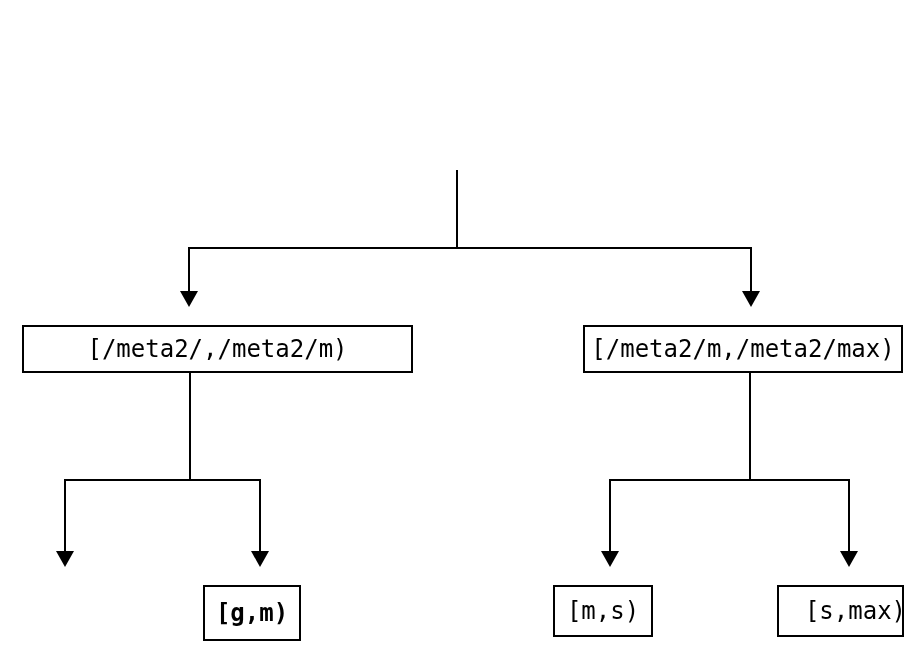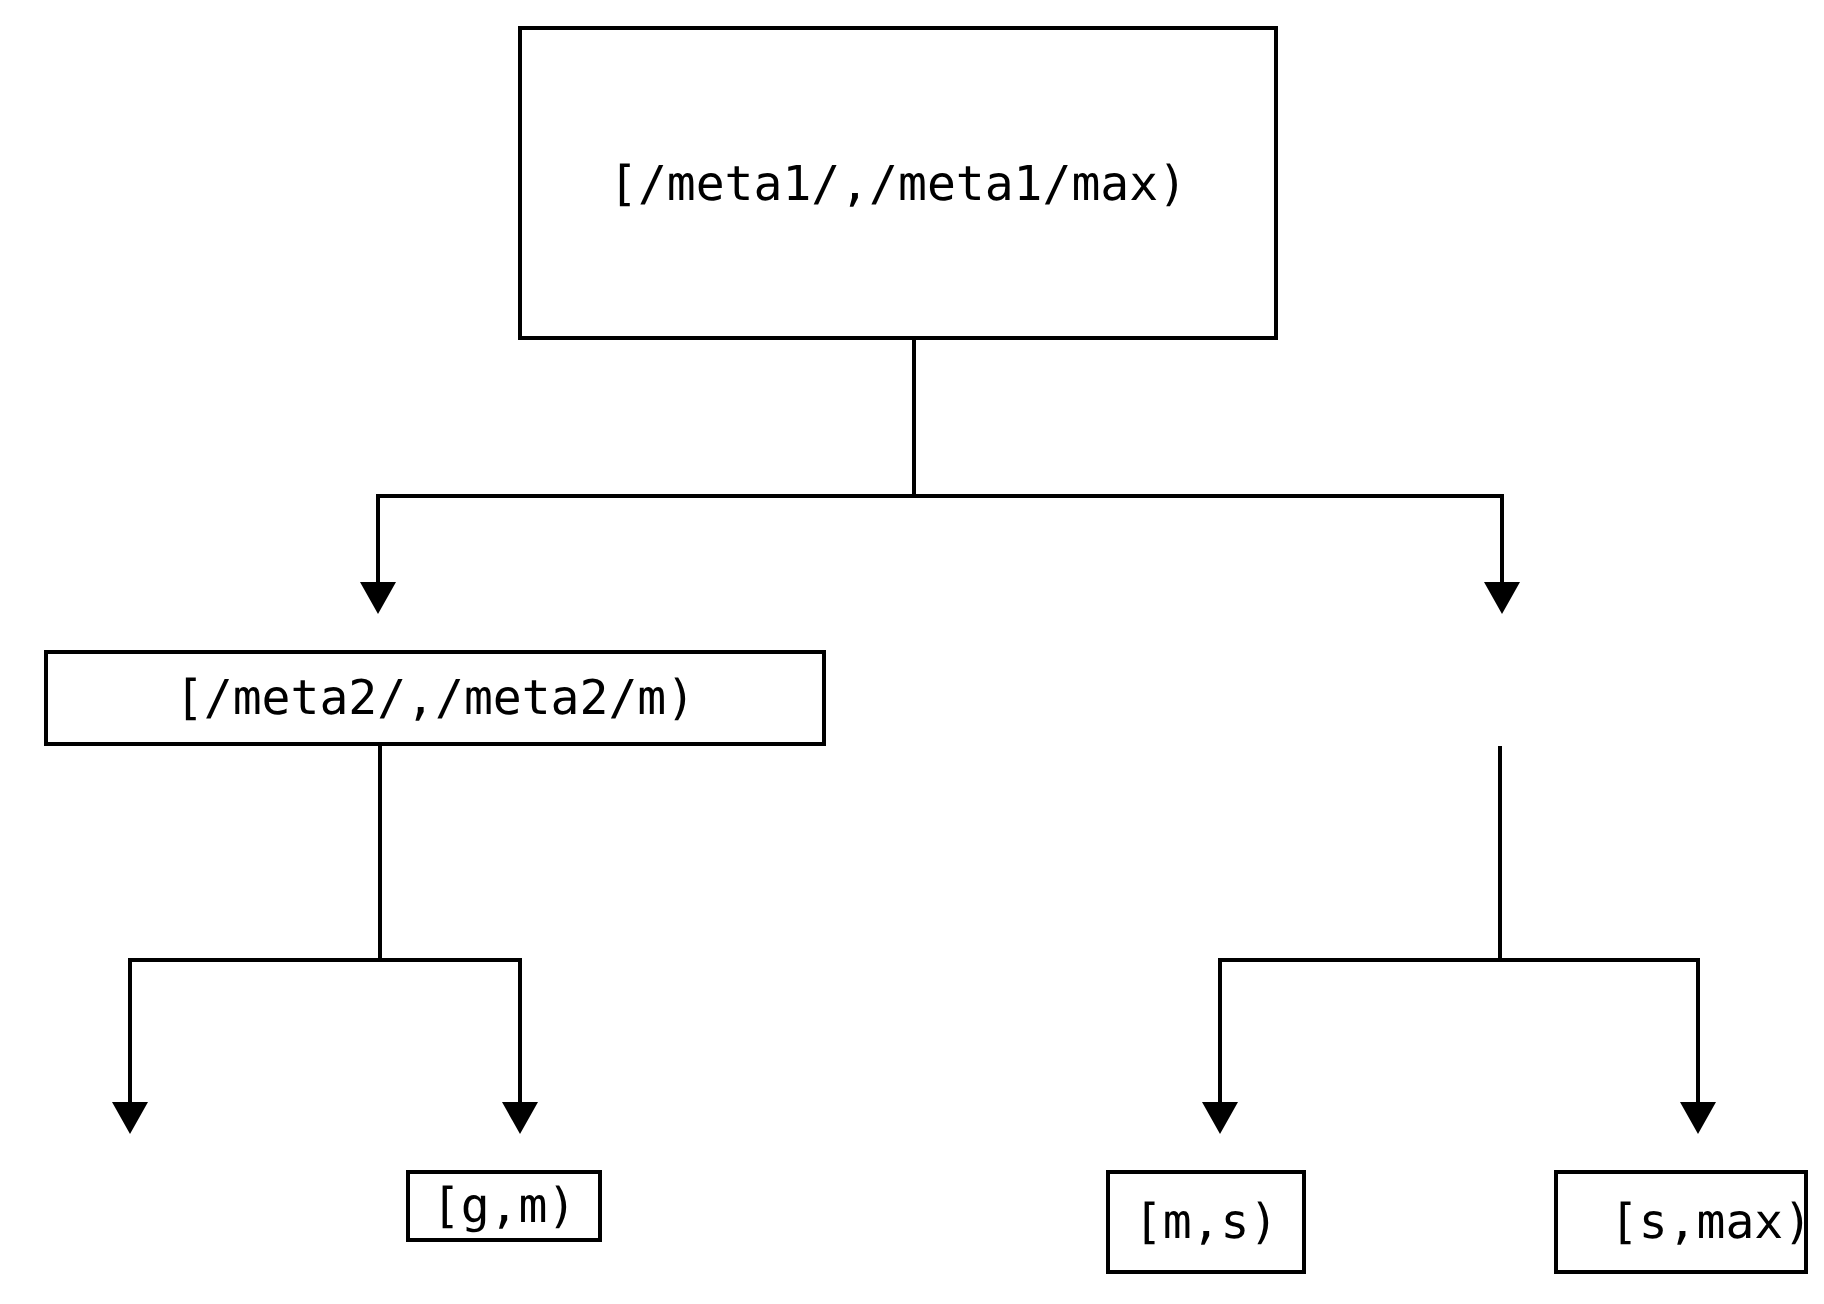--- a/index.html
+++ b/index.html
@@ -44,21 +44,21 @@
     border-left: 9px solid transparent;
     border-right: 9px solid transparent;
     border-top: 16px solid var(--stroke);
   }
 
   
   .node-root      { left: 259px; top: 13px;  width: 380px; height: 157px; }
   .node-mid-left  { left: 22px;  top: 325px; width: 391px; height: 48px;  }
   .node-mid-right { left: 583px; top: 325px; width: 320px; height: 48px;  }
   .node-leaf-1    { left: 8px;   top: 585px; width: 100px; height: 52px;  }
-  .node-leaf-2    { left: 203px; top: 585px; width: 98px;  height: 36px;  }
+  .node-leaf-2    { left: 203px; top: 585px; width: 98px;  height: 56px; font-weight: bold;  }
   .node-leaf-3    { left: 553px; top: 585px; width: 100px; height: 52px;  }
   .node-leaf-4    { left: 777px; top: 585px; width: 127px; height: 52px; padding-left: 30px;  }
 
   
   .l-root-stem    { left: 456px; top: 170px; width: 2px;   height: 78px; }
   .l-main-h       { left: 188px; top: 247px; width: 564px; height: 2px;  }
   .l-main-drop-l  { left: 188px; top: 247px; width: 2px;   height: 44px; }
   .l-main-drop-r  { left: 750px; top: 247px; width: 2px;   height: 44px; }
   .a-mid-left     { left: 180px; top: 291px; }
   .a-mid-right    { left: 742px; top: 291px; }
@@ -96,24 +96,24 @@
   <div class="arrow-down a-leaf-1"></div>
   <div class="arrow-down a-leaf-2"></div>
 
   <div class="line l-right-stem"></div>
   <div class="line l-right-h"></div>
   <div class="line l-right-drop-1"></div>
   <div class="line l-right-drop-2"></div>
   <div class="arrow-down a-leaf-3"></div>
   <div class="arrow-down a-leaf-4"></div>
 
-  <div class="node node-root">[/meta1/,/meta1/max)</div>
 
   <div class="node node-mid-left">[/meta2/,/meta2/m)</div>
 
+  <div class="node node-mid-right">[/meta2/m,/meta2/max)</div>
 
 
   <div class="node node-leaf-2">[g,m)</div>
 
   <div class="node node-leaf-3">[m,s)</div>
 
   <div class="node node-leaf-4">[s,max)</div>
 
 </div>
 

